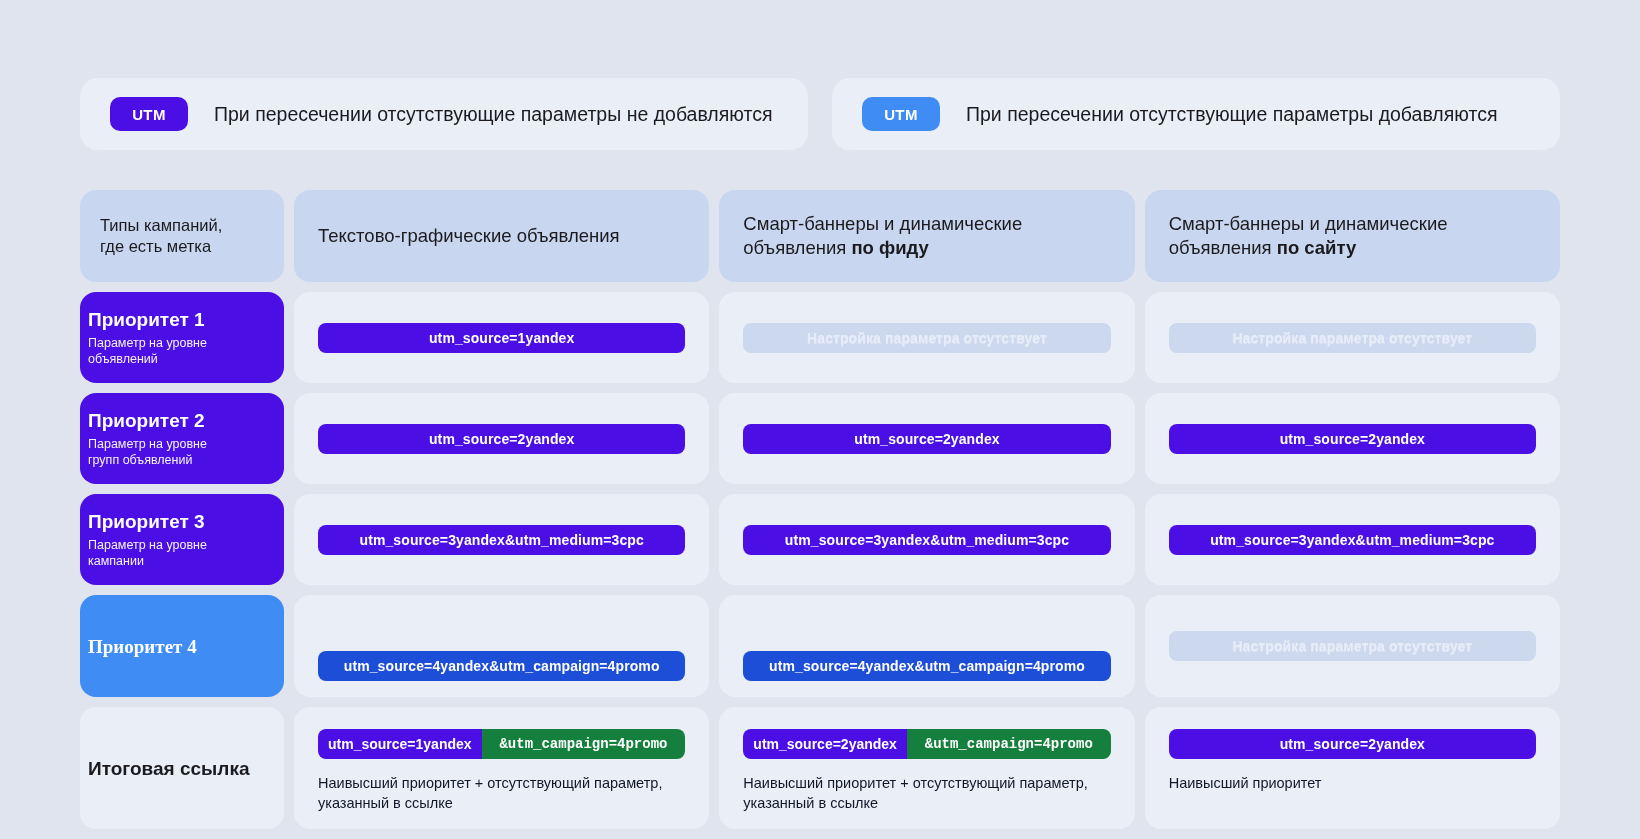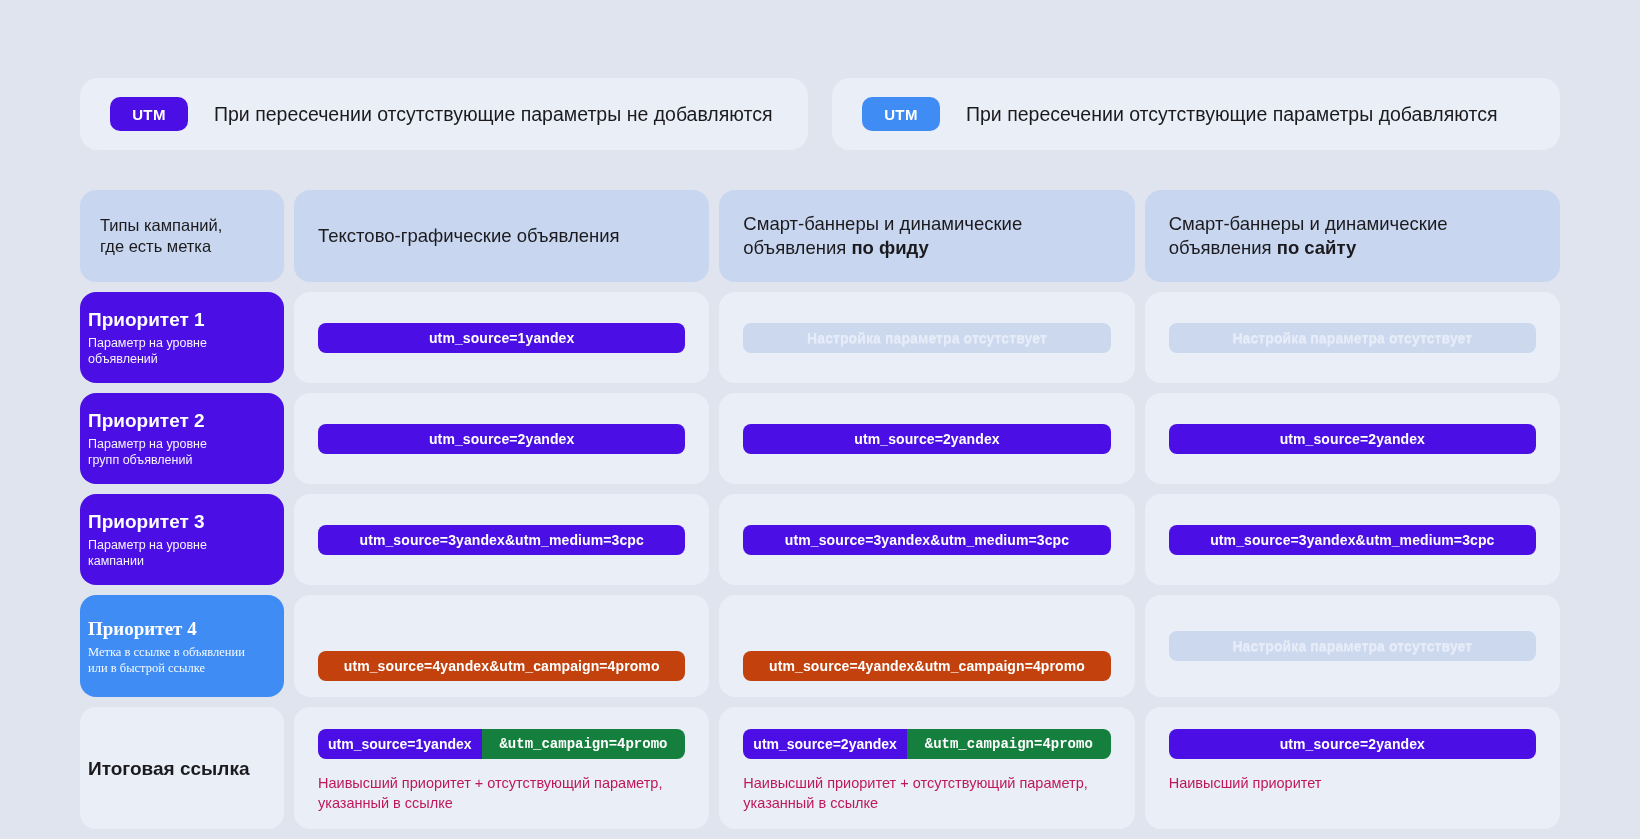--- a/index.html
+++ b/index.html
@@ -147,21 +147,21 @@
     border-radius: 8px;
     display: flex;
     align-items: center;
     justify-content: center;
     font-size: 14px;
     font-weight: bold;
     color: #ffffff;
     letter-spacing: .1px;
   }
   .pill.violet { background: #4b0fe6; }
-  .pill.blue   { background: #c2410c; margin-top: 40px; }
+  .pill.blue   { background: #1d4ed8; margin-top: 40px; }
   .pill.muted {
     background: #cbd8ee;
     color: #e7edf8;
     text-shadow: 0 1px 0 rgba(255,255,255,.35);
   }
 
   
   .pill-split {
     width: 100%;
     display: flex;
@@ -180,21 +180,21 @@
     white-space: nowrap;
     box-sizing: border-box;
   }
   .pill-split .seg.violet { background: #4b0fe6; flex: 0 0 auto; }
   .pill-split .seg.blue   { background: #15803d; flex: 1 1 auto; font-family: Liberation Mono, monospace; }
 
   .caption {
     margin-top: 14px;
     font-size: 14.5px;
     line-height: 20px;
-    color: #be185d;
+    color: #0f172a;
   }
 </style>
 </head>
 <body>
 
 <div class="page">
 
   <div class="legend-row">
     <div class="legend-card">
       <span class="utm-chip violet">UTM</span>
@@ -278,24 +278,20 @@
     </div>
     <div class="cell data-cell">
       <div class="pill violet">utm_source=3yandex&amp;utm_medium=3cpc</div>
     </div>
     <div class="cell data-cell">
       <div class="pill violet">utm_source=3yandex&amp;utm_medium=3cpc</div>
     </div>
 
     <div class="cell label-cell blue">
       <div class="label-title">Приоритет 4</div>
-      <div class="label-sub">
-        <div>Метка в ссылке в объявлении</div>
-        <div>или в быстрой ссылке</div>
-      </div>
     </div>
     <div class="cell data-cell">
       <div class="pill blue">utm_source=4yandex&amp;utm_campaign=4promo</div>
     </div>
     <div class="cell data-cell">
       <div class="pill blue">utm_source=4yandex&amp;utm_campaign=4promo</div>
     </div>
     <div class="cell data-cell">
       <div class="pill muted">Настройка параметра отсутствует</div>
     </div>

